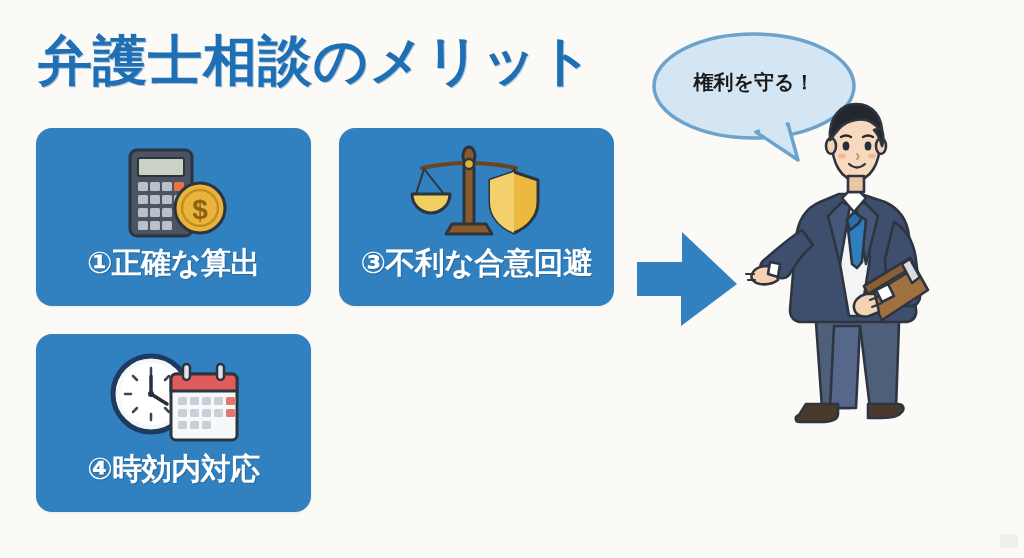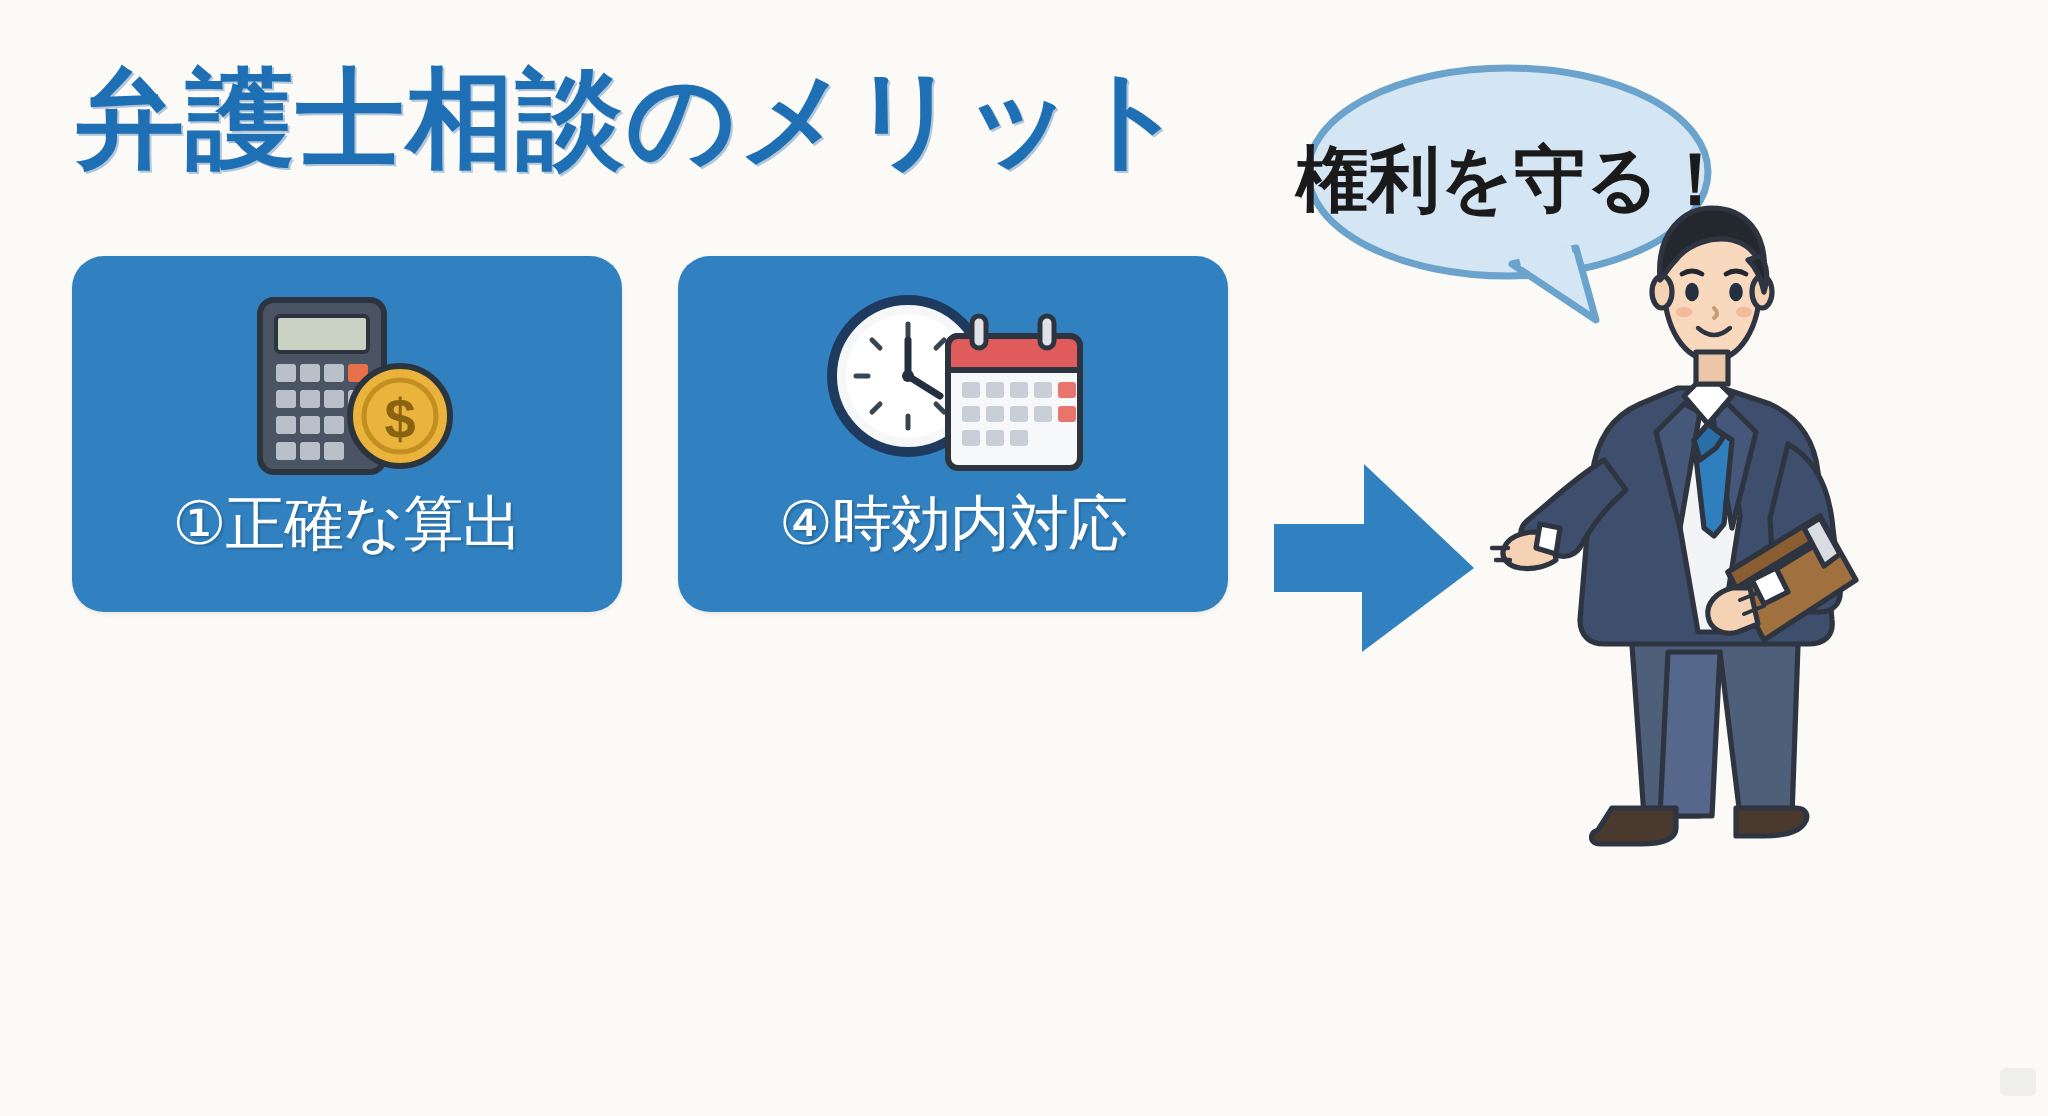--- a/index.html
+++ b/index.html
@@ -64,21 +64,21 @@
     margin-top: 14px;
     height: 104px;
     width: 100%;
     display: flex;
     align-items: center;
     justify-content: center;
   }
   .card-label {
     color: #ffffff;
     font-size: 30px;
-    font-weight: 400;
+    font-weight: 700;
     letter-spacing: -0.5px;
     line-height: 1;
     margin-top: 2px;
     white-space: nowrap;
     text-shadow: 1px 1px 1px rgba(0,0,0,0.18);
   }
 
   
   .arrow {
     position: absolute;
@@ -95,21 +95,21 @@
     top: 28px;
     width: 220px;
     height: 140px;
   }
   .bubble-text {
     position: absolute;
     left: 0px;
     top: 44px;
     width: 212px;
     text-align: center;
-    font-size: 36px;
+    font-size: 20px;
     font-weight: 700;
     color: #1a1a1a;
     letter-spacing: 0px;
     line-height: 1;
     white-space: nowrap;
   }
 
   
   .person {
     position: absolute;
@@ -178,20 +178,47 @@
 
           <circle cx="96" cy="66" r="25" fill="#e9b33c" stroke="#2c3440" stroke-width="3"></circle>
           <circle cx="96" cy="66" r="18" fill="none" stroke="#c28f22" stroke-width="2.5"></circle>
           <text x="96" y="77" text-anchor="middle" font-size="28" font-weight="bold" font-family="Liberation Sans, sans-serif" fill="#8a6312">$</text>
         </svg>
       </div>
       <div class="card-label">①正確な算出</div>
     </div>
 
 
+    <div class="card">
+      <div class="card-icon">
+        <svg width="150" height="104" viewBox="0 0 150 104" aria-hidden="true">
+
+          <rect x="62" y="18" width="10" height="68" fill="#8a5a2c" stroke="#2c3440" stroke-width="3"></rect>
+
+          <path d="M44 92 h46 l-6 -10 h-34 z" fill="#8a5a2c" stroke="#2c3440" stroke-width="3" stroke-linejoin="round"></path>
+
+          <ellipse cx="67" cy="14" rx="6" ry="9" fill="#8a5a2c" stroke="#2c3440" stroke-width="3"></ellipse>
+
+          <path d="M20 26 q47 -10 94 0" fill="none" stroke="#6b4420" stroke-width="4" stroke-linecap="round"></path>
+          <circle cx="67" cy="22" r="5" fill="#e0b33f" stroke="#2c3440" stroke-width="2.5"></circle>
+
+          <line x1="22" y1="27" x2="14" y2="52" stroke="#2c3440" stroke-width="2"></line>
+          <line x1="22" y1="27" x2="42" y2="52" stroke="#2c3440" stroke-width="2"></line>
+          <path d="M10 52 h38 a19 19 0 0 1 -38 0 z" fill="#f0cf61" stroke="#2c3440" stroke-width="3" stroke-linejoin="round"></path>
+
+          <line x1="112" y1="27" x2="104" y2="52" stroke="#2c3440" stroke-width="2"></line>
+          <line x1="112" y1="27" x2="128" y2="50" stroke="#2c3440" stroke-width="2"></line>
+          <path d="M96 52 h36 a18 18 0 0 1 -36 0 z" fill="#f0cf61" stroke="#2c3440" stroke-width="3" stroke-linejoin="round"></path>
+
+          <path d="M112 30 l24 8 v22 c0 16 -12 26 -24 31 c-12 -5 -24 -15 -24 -31 v-22 z" fill="#ebb93f" stroke="#2c3440" stroke-width="3" stroke-linejoin="round"></path>
+          <path d="M112 30 v61 c-12 -5 -24 -15 -24 -31 v-22 z" fill="#f3d06b"></path>
+        </svg>
+      </div>
+      <div class="card-label">③不利な合意回避</div>
+    </div>
 
     <div class="card">
       <div class="card-icon">
         <svg width="150" height="104" viewBox="0 0 150 104" aria-hidden="true">
 
           <circle cx="52" cy="46" r="38" fill="#f6f7f8" stroke="#1e3a5f" stroke-width="5"></circle>
           <circle cx="52" cy="46" r="31" fill="#ffffff" stroke="none"></circle>
           <g stroke="#3b4450" stroke-width="2.5" stroke-linecap="round">
             <line x1="52" y1="20" x2="52" y2="26"></line>
             <line x1="52" y1="66" x2="52" y2="72"></line>

